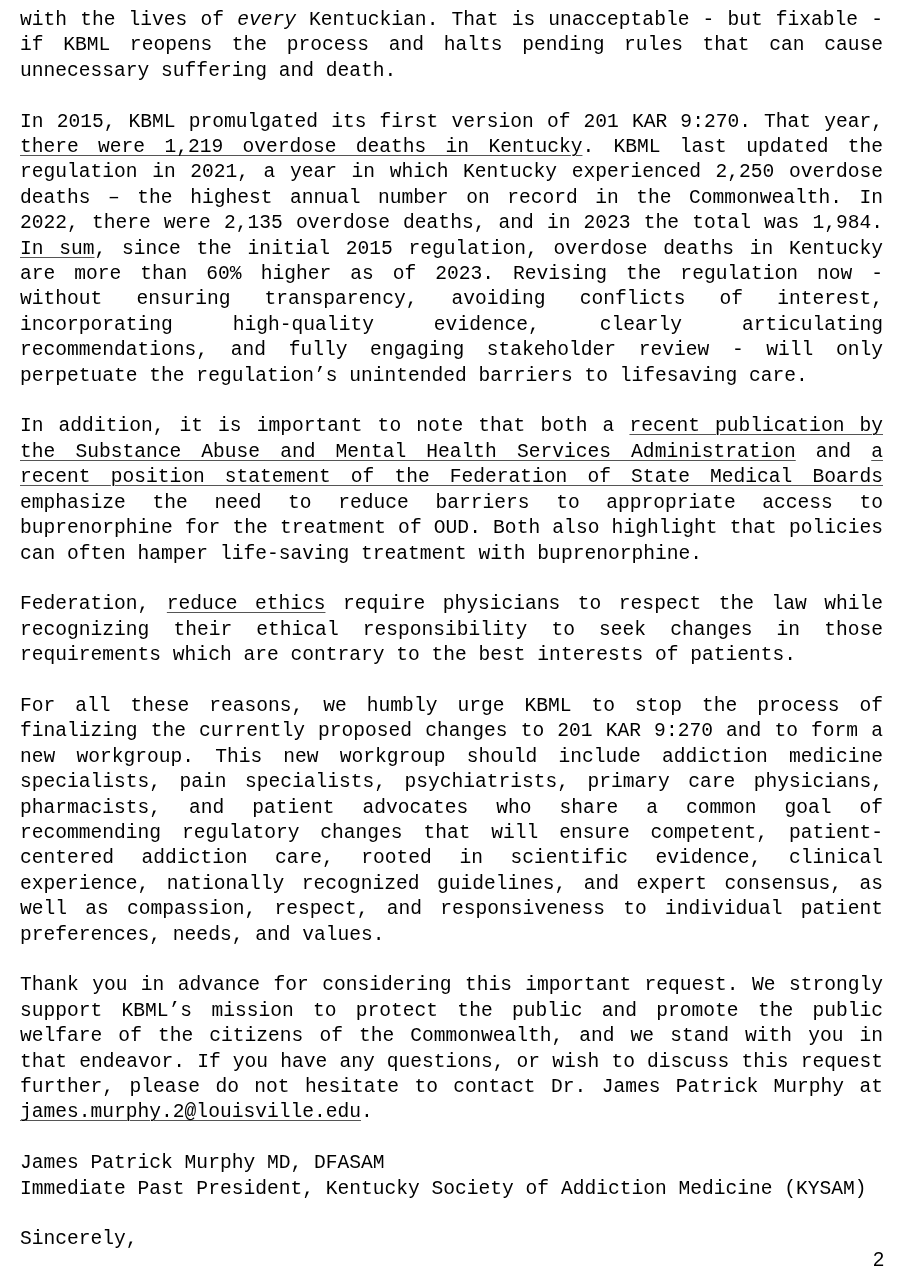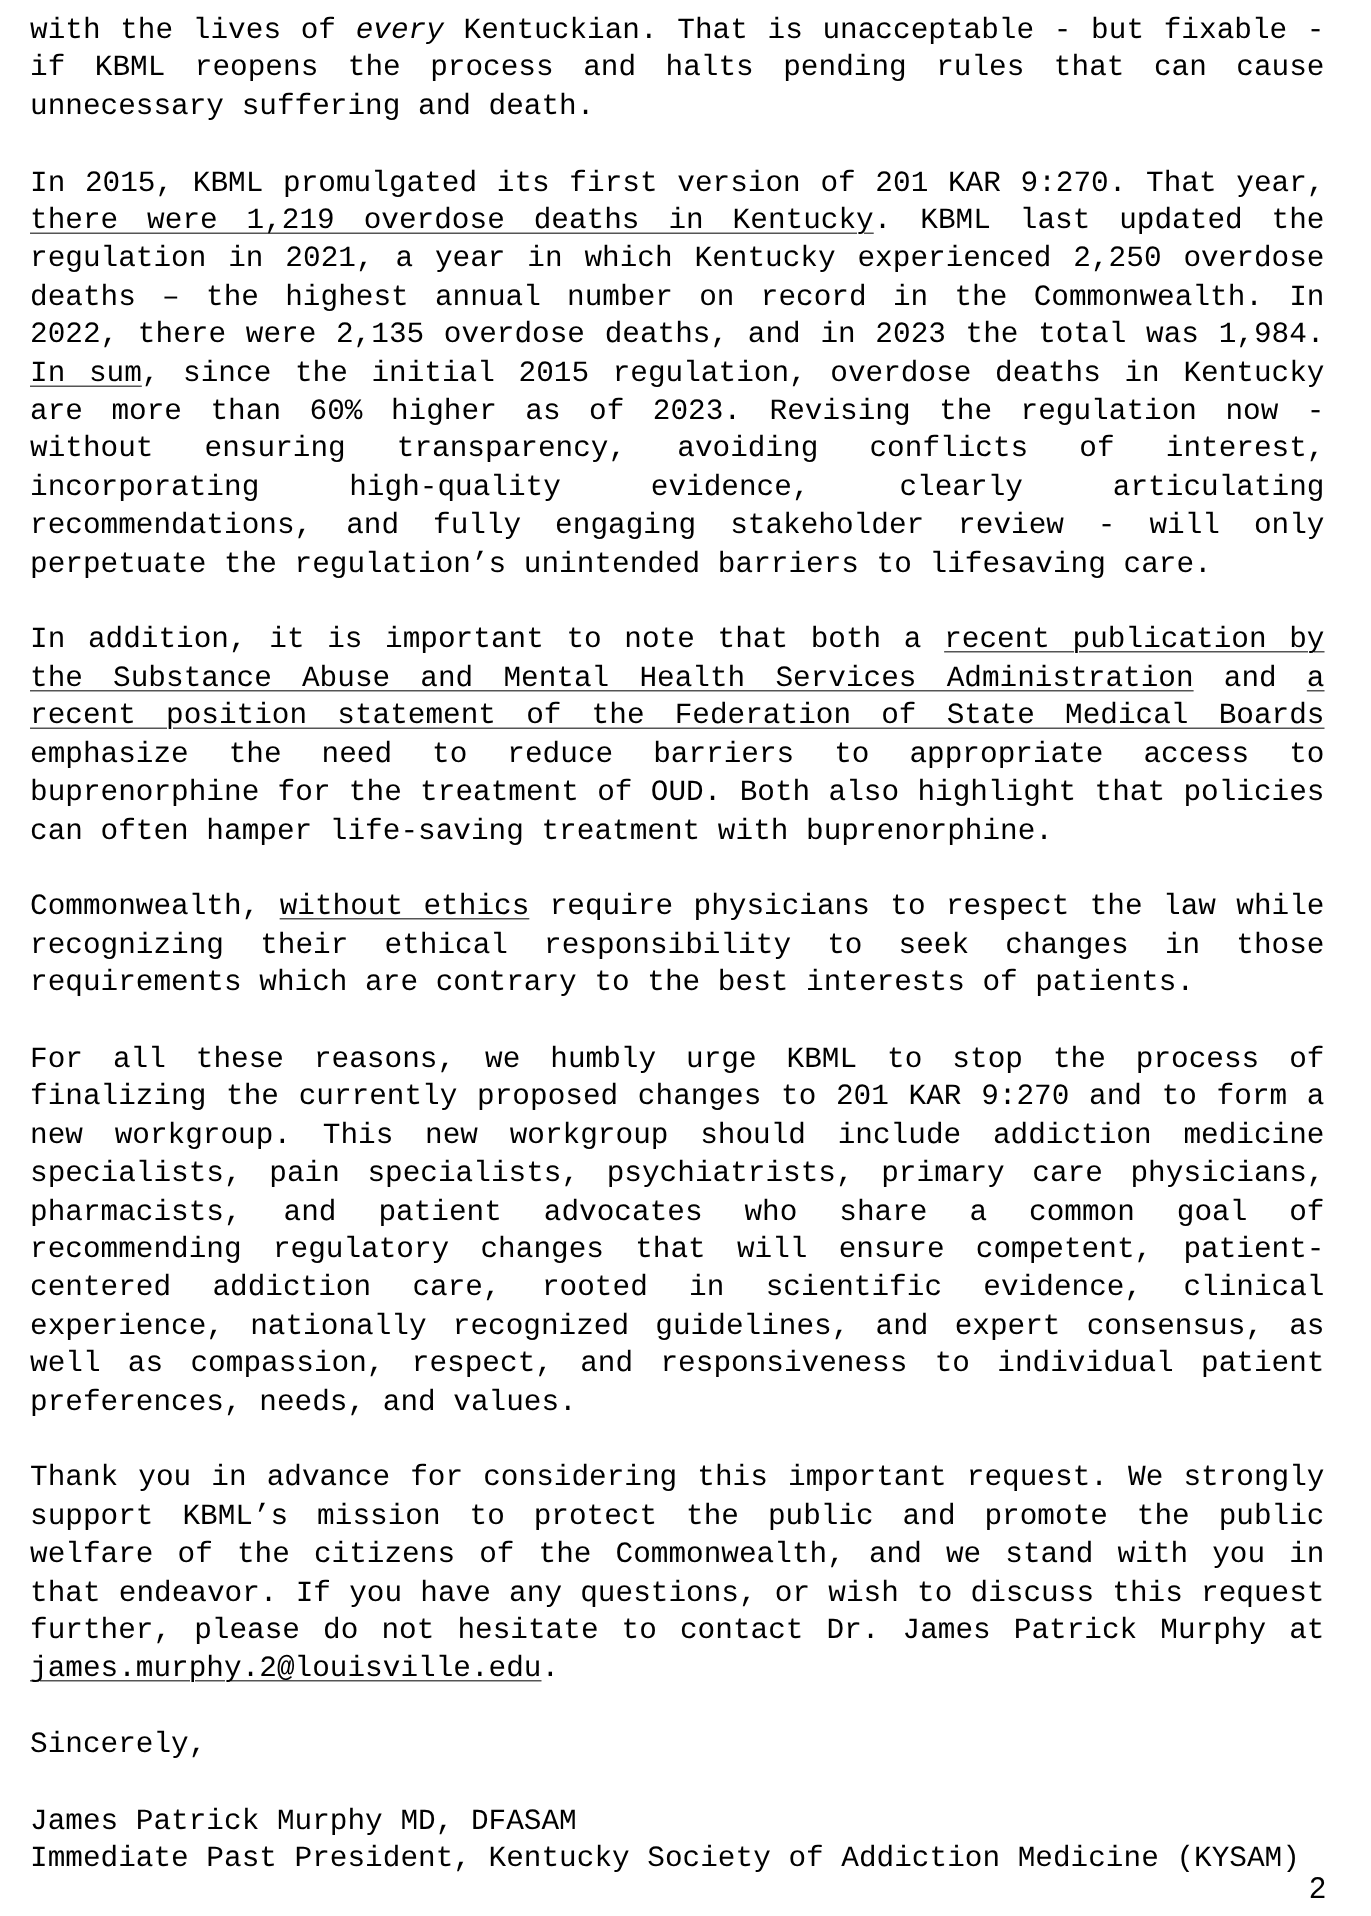--- a/index.html
+++ b/index.html
@@ -59,34 +59,34 @@
 <body>
 
 <div class="page">
 
   <p class="para"><span>with the lives of </span><em>every</em><span> Kentuckian. That is unacceptable - but fixable - if KBML reopens the process and halts pending rules that can cause unnecessary suffering and death.</span></p>
 
   <p class="para"><span>In 2015, KBML promulgated its first version of 201 KAR 9:270. That year, </span><a class="link">there were 1,219 overdose deaths in Kentucky</a><span>. KBML last updated the regulation in 2021, a year in which Kentucky experienced 2,250 overdose deaths – the highest annual number on record in the Commonwealth. In 2022, there were 2,135 overdose deaths, and in 2023 the total was 1,984. </span><a class="link">In sum</a><span>, since the initial 2015 regulation, overdose deaths in Kentucky are more than 60% higher as of 2023. Revising the regulation now - without ensuring transparency, avoiding conflicts of interest, incorporating high-quality evidence, clearly articulating recommendations, and fully engaging stakeholder review - will only perpetuate the regulation’s unintended barriers to lifesaving care.</span></p>
 
   <p class="para"><span>In addition, it is important to note that both a </span><a class="link">recent publication by the Substance Abuse and Mental Health Services Administration</a><span> and </span><a class="link">a recent position statement of the Federation of State Medical Boards</a><span> emphasize the need to reduce barriers to appropriate access to buprenorphine for the treatment of OUD. Both also highlight that policies can often hamper life-saving treatment with buprenorphine.</span></p>
 
-  <p class="para"><span>Commonwealth, </span><a class="link">without ethics</a><span> require physicians to respect the law while recognizing their ethical responsibility to seek changes in those requirements which are contrary to the best interests of patients.</span></p>
+  <p class="para"><span>Federation, </span><a class="link">reduce ethics</a><span> require physicians to respect the law while recognizing their ethical responsibility to seek changes in those requirements which are contrary to the best interests of patients.</span></p>
 
   <p class="para"><span>For all these reasons, we humbly urge KBML to stop the process of finalizing the currently proposed changes to 201 KAR 9:270 and to form a new workgroup. This new workgroup should include addiction medicine specialists, pain specialists, psychiatrists, primary care physicians, pharmacists, and patient advocates who share a common goal of recommending regulatory changes that will ensure competent, patient-centered addiction care, rooted in scientific evidence, clinical experience, nationally recognized guidelines, and expert consensus, as well as compassion, respect, and responsiveness to individual patient preferences, needs, and values.</span></p>
 
   <p class="para"><span>Thank you in advance for considering this important request. We strongly support KBML’s mission to protect the public and promote the public welfare of the citizens of the Commonwealth, and we stand with you in that endeavor. If you have any questions, or wish to discuss this request further, please do not hesitate to contact Dr. James Patrick Murphy at </span><a class="link">james.murphy.2@louisville.edu</a><span>.</span></p>
 
 
   <div class="sig-block">
-    <span class="sig-line">Sincerely,</span>
+    <span class="sig-line">James Patrick Murphy MD, DFASAM</span>
+    <span class="sig-line">Immediate Past President, Kentucky Society of Addiction Medicine (KYSAM)</span>
   </div>
 
   <div class="sig-block">
-    <span class="sig-line">James Patrick Murphy MD, DFASAM</span>
-    <span class="sig-line">Immediate Past President, Kentucky Society of Addiction Medicine (KYSAM)</span>
+    <span class="sig-line">Sincerely,</span>
   </div>
 
   <div class="sig-block">
     <span class="sig-line">Murphy Ryan MD, FASAM</span>
     <span class="sig-line">President-Elect, KYSAM</span>
   </div>
 
 </div>
 
 <div class="page-number">2</div>

